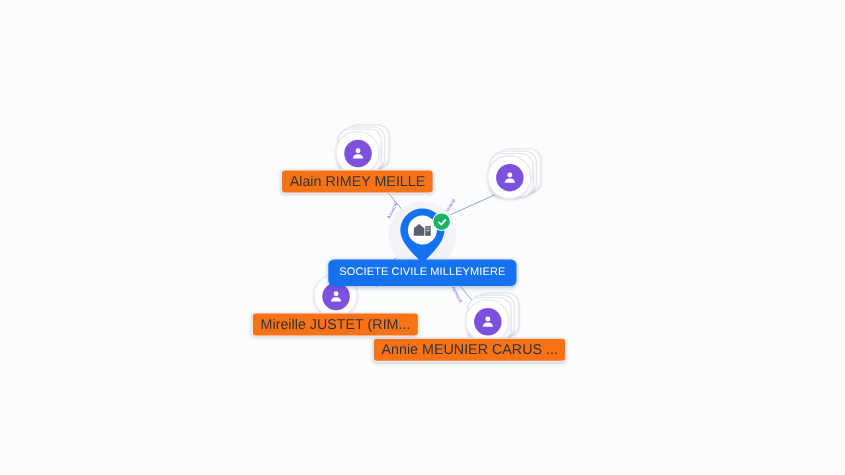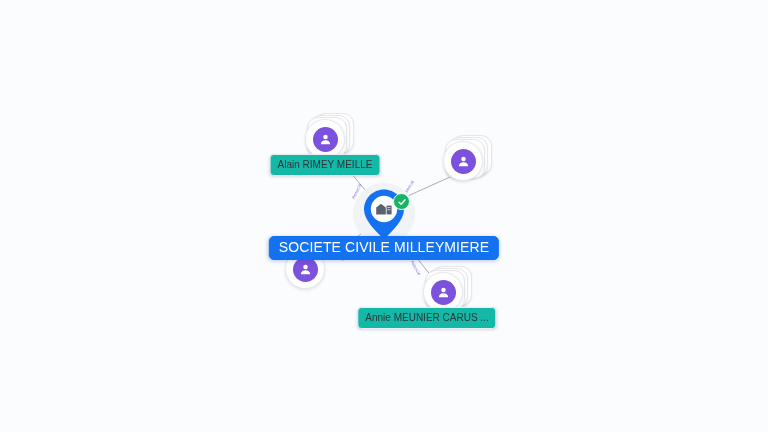--- a/index.html
+++ b/index.html
@@ -117,34 +117,34 @@
     justify-content: center;
     box-sizing: border-box;
   }
   .verified-badge svg { display: block; }
 
   
   .node-label {
     position: absolute;
     transform: translateX(-50%);
     white-space: nowrap;
-    font-size: 10px;
+    font-size: 13px;
     line-height: 13px;
     padding: 3px 7px 4px 7px;
     border-radius: 4px;
-    background: #14b8a6;
+    background: #f97316;
     color: #2f3339;
     border: 1px solid #eceef3;
     box-shadow: 0 1px 3px rgba(30,40,70,0.16);
   }
   .node-label.primary {
     background: #1472f0;
     color: #ffffff;
     border-color: #1472f0;
-    font-size: 14px;
+    font-size: 10px;
     letter-spacing: 0.1px;
     padding: 4px 9px 5px 9px;
     border-radius: 5px;
     box-shadow: 0 1px 4px rgba(20,70,170,0.30);
   }
 
   
   .edge-role {
     position: absolute;
     font-size: 4.2px;
@@ -210,20 +210,21 @@
   <div class="node" style="left:305px; top:269px;">
     <div class="person-disc">
       <div class="person-avatar">
         <svg width="15" height="15" viewBox="0 0 24 24" fill="#ffffff">
           <circle cx="12" cy="8" r="3.6"></circle>
           <path d="M4.6 19.4c0-4 3.3-6.2 7.4-6.2s7.4 2.2 7.4 6.2z"></path>
         </svg>
       </div>
     </div>
   </div>
+  <div class="node-label" style="left:305px; top:284px;">Mireille JUSTET (RIM...</div>
 
   <div class="node" style="left:443px; top:292px;">
     <div class="person-stack">
       <div class="stack-card c3"></div>
       <div class="stack-card c2"></div>
       <div class="stack-card c1"></div>
     </div>
     <div class="person-disc">
       <div class="person-avatar">
         <svg width="15" height="15" viewBox="0 0 24 24" fill="#ffffff">

